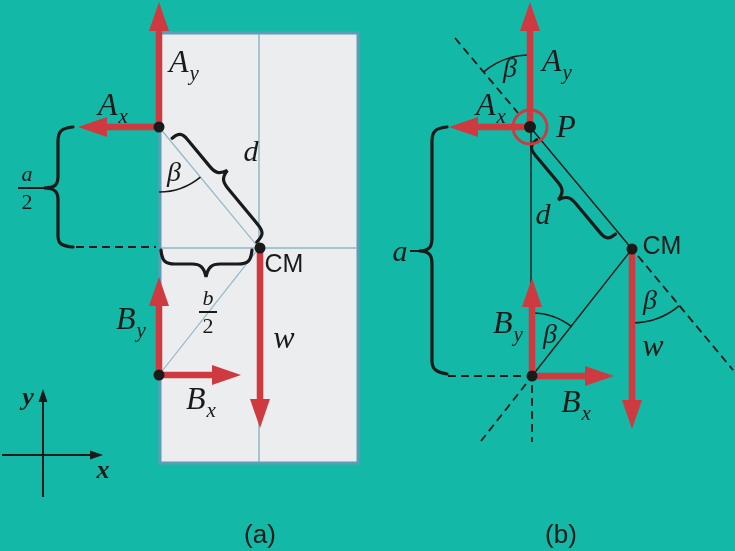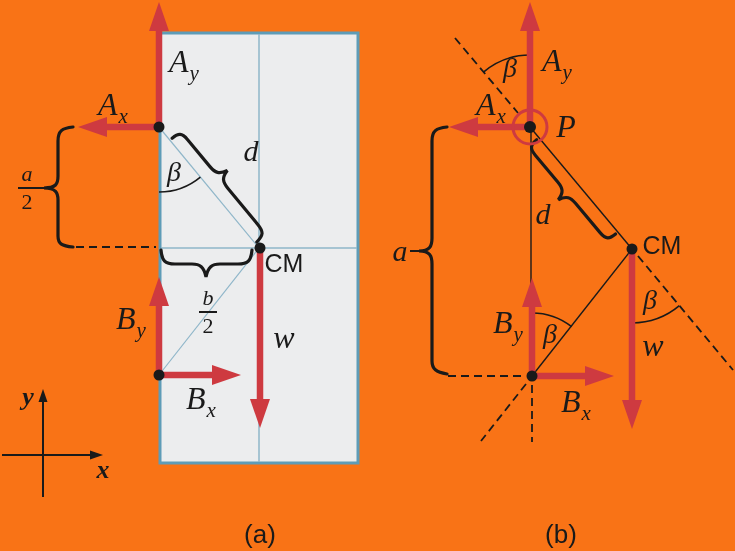--- a/index.html
+++ b/index.html
@@ -6,21 +6,21 @@
     --arrow-red:#CE3A40;
     --door-fill:#ECEDEE;
     --door-border:#5E9CB7;
     --door-midline:#8FB6C9;
     --ink:#1A1A1A;
   }
   html,body{margin:0;padding:0;background:#ffffff;}
   .stage{
     position:relative;
     width:735px;height:551px;
-    background:#f97316;
+    background:#14b8a6;
     overflow:hidden;
     font-family:"Liberation Serif", serif;
   }
   .stage svg{position:absolute;left:0;top:0;}
   .lbl{
     position:absolute;
     transform:translate(-50%,-50%);
     white-space:nowrap;
     color:var(--ink);
     line-height:1;

